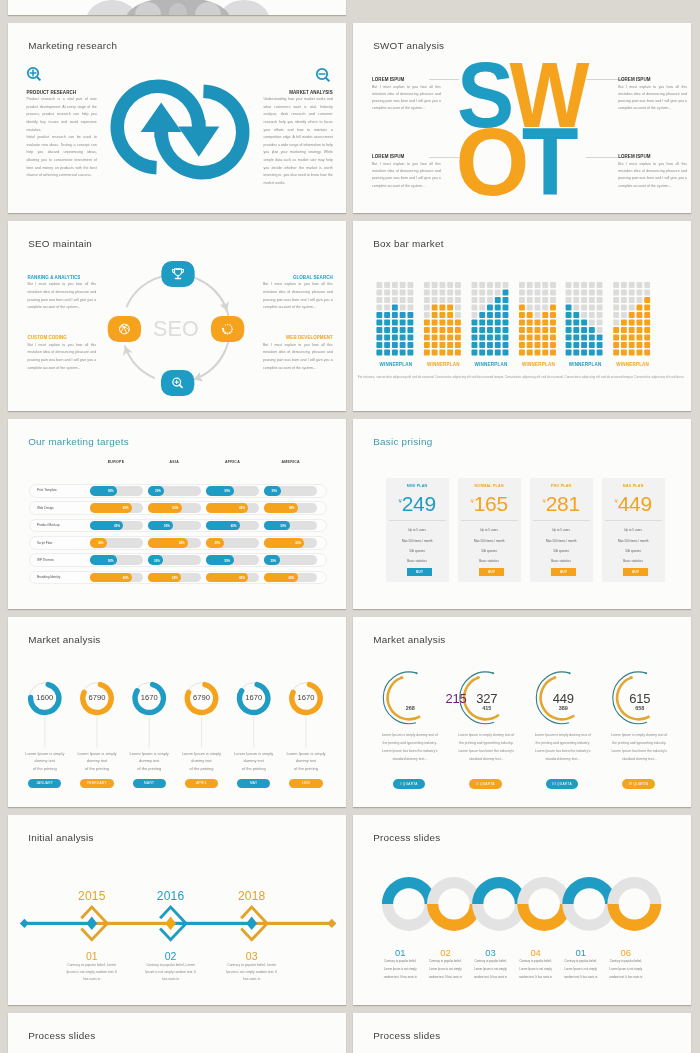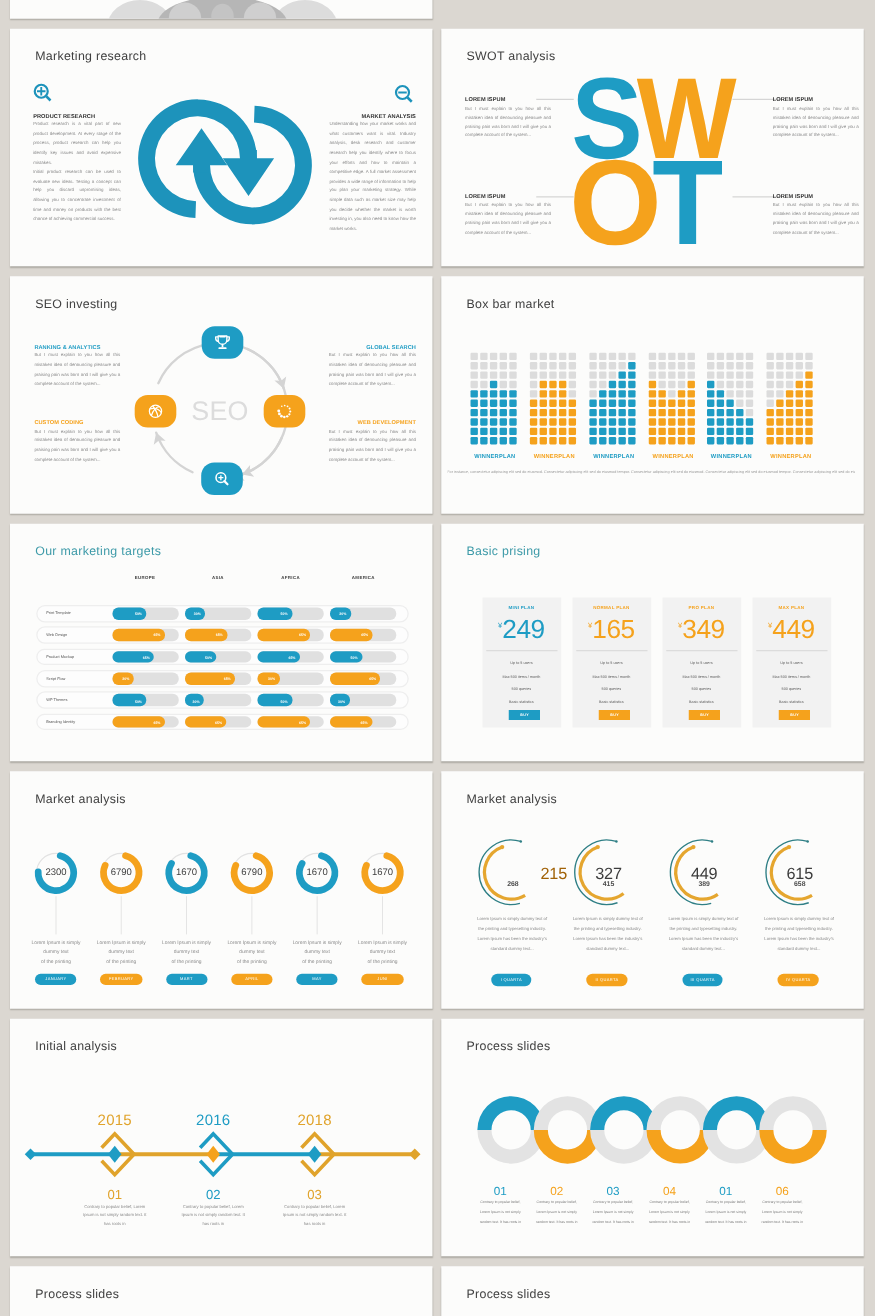--- a/index.html
+++ b/index.html
@@ -78,21 +78,21 @@
 <div style="position:absolute;left:0;top:0;">
       <svg width="338" height="190" viewBox="0 0 338 190">
         <text class="swotL" x="104.1" y="103.6" font-size="92.1" textLength="57.2" lengthAdjust="spacingAndGlyphs" fill="#1e9cc4">S</text>
         <text class="swotL" x="156.4" y="103.6" font-size="92.1" textLength="79.9" lengthAdjust="spacingAndGlyphs" fill="#f5a21c">W</text>
         <text class="swotL" x="102.4" y="172.0" font-size="96.6" textLength="73.9" lengthAdjust="spacingAndGlyphs" fill="#f5a21c">O</text>
         <text class="swotL" x="168.8" y="172.0" font-size="96.6" textLength="56.8" lengthAdjust="spacingAndGlyphs" fill="#1e9cc4">T</text>
       </svg>
     </div>
 </div>
 <div class="slide" style="left:8px;top:221px;">
-<div class="stitle" style="">SEO investing</div>
+<div class="stitle" style="">SEO maintain</div>
 <div style="position:absolute;left:119px;top:95.80000000000001px;width:98px;text-align:center;font-size:21.5px;color:#dcdcdc;letter-spacing:0.2px;">SEO</div>
 <div style="position:absolute;left:0;top:0;">
       <svg width="338" height="190" viewBox="0 0 338 190">
         <path d="M 189.96 58.17 A 54.0 54.0 0 0 1 219.06 89.92" fill="none" stroke="#d4d4d4" stroke-width="1.9" stroke-linecap="round"></path>
         <g transform="translate(219.06,89.92) rotate(71.0)">
           <path d="M 0 0 L -8.6 -5.0 L -6.6 0 L -8.6 5.0 Z" fill="#d4d4d4"></path>
         </g>
         <path d="M 217.33 129.46 A 54.0 54.0 0 0 1 185.58 158.56" fill="none" stroke="#d4d4d4" stroke-width="1.9" stroke-linecap="round"></path>
         <g transform="translate(185.58,158.56) rotate(161.0)">
           <path d="M 0 0 L -8.6 -5.0 L -6.6 0 L -8.6 5.0 Z" fill="#d4d4d4"></path>
@@ -571,21 +571,21 @@
 <div style="position:absolute;left:104.7px;top:64.5px;width:62.9px;text-align:center;font-size:3.6px;font-weight:bold;color:#f5a21c;letter-spacing:.25px;">NORMAL PLAN</div>
 <div style="position:absolute;left:104.7px;top:73px;width:62.9px;text-align:center;color:#f5a21c;white-space:nowrap;"><span style="font-size:6px;vertical-align:8px;">¥</span><span style="font-size:21px;letter-spacing:-.3px;">165</span></div>
 <div style="position:absolute;left:107.7px;top:100.9px;width:56.9px;height:1px;background:#dcdcdc;"></div>
 <div style="position:absolute;left:104.7px;top:109.3px;width:62.9px;text-align:center;font-size:3px;color:#5d5d5d;">Up to 5 users</div>
 <div style="position:absolute;left:104.7px;top:119.5px;width:62.9px;text-align:center;font-size:3px;color:#5d5d5d;">Max 500 items / month</div>
 <div style="position:absolute;left:104.7px;top:129.7px;width:62.9px;text-align:center;font-size:3px;color:#5d5d5d;">500 queries</div>
 <div style="position:absolute;left:104.7px;top:139.9px;width:62.9px;text-align:center;font-size:3px;color:#5d5d5d;">Basic statistics</div>
 <div style="position:absolute;left:126.4px;top:149px;width:24.7px;height:8px;line-height:8px;text-align:center;background:#f5a21c;color:#fff;font-size:2.9px;font-weight:bold;letter-spacing:.3px;">BUY</div>
 <div style="position:absolute;left:176.7px;top:58.6px;width:62.9px;height:104.4px;background:#f2f2f2;"></div>
 <div style="position:absolute;left:176.7px;top:64.5px;width:62.9px;text-align:center;font-size:3.6px;font-weight:bold;color:#f5a21c;letter-spacing:.25px;">PRO PLAN</div>
-<div style="position:absolute;left:176.7px;top:73px;width:62.9px;text-align:center;color:#f5a21c;white-space:nowrap;"><span style="font-size:6px;vertical-align:8px;">¥</span><span style="font-size:21px;letter-spacing:-.3px;">349</span></div>
+<div style="position:absolute;left:176.7px;top:73px;width:62.9px;text-align:center;color:#f5a21c;white-space:nowrap;"><span style="font-size:6px;vertical-align:8px;">¥</span><span style="font-size:21px;letter-spacing:-.3px;">281</span></div>
 <div style="position:absolute;left:179.7px;top:100.9px;width:56.9px;height:1px;background:#dcdcdc;"></div>
 <div style="position:absolute;left:176.7px;top:109.3px;width:62.9px;text-align:center;font-size:3px;color:#5d5d5d;">Up to 5 users</div>
 <div style="position:absolute;left:176.7px;top:119.5px;width:62.9px;text-align:center;font-size:3px;color:#5d5d5d;">Max 500 items / month</div>
 <div style="position:absolute;left:176.7px;top:129.7px;width:62.9px;text-align:center;font-size:3px;color:#5d5d5d;">500 queries</div>
 <div style="position:absolute;left:176.7px;top:139.9px;width:62.9px;text-align:center;font-size:3px;color:#5d5d5d;">Basic statistics</div>
 <div style="position:absolute;left:198.4px;top:149px;width:24.7px;height:8px;line-height:8px;text-align:center;background:#f5a21c;color:#fff;font-size:2.9px;font-weight:bold;letter-spacing:.3px;">BUY</div>
 <div style="position:absolute;left:248.7px;top:58.6px;width:62.9px;height:104.4px;background:#f2f2f2;"></div>
 <div style="position:absolute;left:248.7px;top:64.5px;width:62.9px;text-align:center;font-size:3.6px;font-weight:bold;color:#f5a21c;letter-spacing:.25px;">MAX PLAN</div>
 <div style="position:absolute;left:248.7px;top:73px;width:62.9px;text-align:center;color:#f5a21c;white-space:nowrap;"><span style="font-size:6px;vertical-align:8px;">¥</span><span style="font-size:21px;letter-spacing:-.3px;">449</span></div>
 <div style="position:absolute;left:251.7px;top:100.9px;width:56.9px;height:1px;background:#dcdcdc;"></div>
@@ -612,21 +612,21 @@
         <path d="M 196.94 67.52 A 14.2 14.2 0 1 1 180.61 75.34" fill="none" stroke="#f5a21c" stroke-width="5.4" stroke-linecap="round"></path>
         <line x1="193.5" y1="100.0" x2="193.5" y2="130.5" stroke="#dcdcdc" stroke-width="0.6"></line>
         <circle cx="245.7" cy="81.3" r="15.6" fill="none" stroke="#e2e2e2" stroke-width="1.0"></circle>
         <path d="M 249.14 67.52 A 14.2 14.2 0 1 1 233.66 73.78" fill="none" stroke="#1e9cc4" stroke-width="5.4" stroke-linecap="round"></path>
         <line x1="245.7" y1="100.0" x2="245.7" y2="130.5" stroke="#dcdcdc" stroke-width="0.6"></line>
         <circle cx="298.0" cy="81.3" r="15.6" fill="none" stroke="#e2e2e2" stroke-width="1.0"></circle>
         <path d="M 301.44 67.52 A 14.2 14.2 0 1 1 285.11 75.34" fill="none" stroke="#f5a21c" stroke-width="5.4" stroke-linecap="round"></path>
         <line x1="298.0" y1="100.0" x2="298.0" y2="130.5" stroke="#dcdcdc" stroke-width="0.6"></line>
       </svg>
     </div>
-<div style="position:absolute;left:16.8px;top:76.0px;width:40px;text-align:center;font-size:7.6px;color:#3c3c3c;">2300</div>
+<div style="position:absolute;left:16.8px;top:76.0px;width:40px;text-align:center;font-size:7.6px;color:#3c3c3c;">1600</div>
 <div style="position:absolute;left:16.4px;top:133.0px;width:40.8px;text-align:center;font-size:3.95px;line-height:7.45px;color:#8a8a8a;white-space:pre-line;">Lorem Ipsum is simply
 dummy text
 of the printing</div>
 <div style="position:absolute;left:20.1px;top:161.9px;width:33.2px;height:9.4px;line-height:9.4px;text-align:center;border-radius:4.7px;background:#1e9cc4;color:#fff;font-size:3.2px;letter-spacing:.3px;">JANUARY</div>
 <div style="position:absolute;left:69.0px;top:76.0px;width:40px;text-align:center;font-size:7.6px;color:#3c3c3c;">6790</div>
 <div style="position:absolute;left:68.6px;top:133.0px;width:40.8px;text-align:center;font-size:3.95px;line-height:7.45px;color:#8a8a8a;white-space:pre-line;">Lorem Ipsum is simply
 dummy text
 of the printing</div>
 <div style="position:absolute;left:72.4px;top:161.9px;width:33.2px;height:9.4px;line-height:9.4px;text-align:center;border-radius:4.7px;background:#f5a21c;color:#fff;font-size:3.2px;letter-spacing:.3px;">FEBRUARY</div>
 <div style="position:absolute;left:121.2px;top:76.0px;width:40px;text-align:center;font-size:7.6px;color:#3c3c3c;">1670</div>
@@ -665,21 +665,21 @@
         <path d="M 216.64 56.13 A 25.8 25.8 0 1 0 215.95 105.67" fill="none" stroke="#2f7f85" stroke-width="1.1"></path>
         <path d="M 201.75 60.60 A 21.5 21.5 0 1 0 221.25 98.54" fill="none" stroke="#e5a62f" stroke-width="2.6"></path>
         <circle cx="216.64" cy="56.13" r="1.0" fill="#2f7f85"></circle>
         <circle cx="201.75" cy="60.60" r="1.7" fill="#e5a62f"></circle>
         <path d="M 293.14 56.13 A 25.8 25.8 0 1 0 294.00 105.19" fill="none" stroke="#2f7f85" stroke-width="1.1"></path>
         <path d="M 278.25 60.60 A 21.5 21.5 0 1 0 296.61 99.27" fill="none" stroke="#e5a62f" stroke-width="2.6"></path>
         <circle cx="293.14" cy="56.13" r="1.0" fill="#2f7f85"></circle>
         <circle cx="278.25" cy="60.60" r="1.7" fill="#e5a62f"></circle>
       </svg>
     </div>
-<div style="position:absolute;left:30px;top:74.0px;width:40px;text-align:center;font-size:13px;color:#a16207;letter-spacing:-.2px;padding-left:40px;">215</div>
+<div style="position:absolute;left:43px;top:74.0px;width:40px;text-align:center;font-size:13px;color:#701a75;letter-spacing:-.2px;padding-left:40px;">215</div>
 <div style="position:absolute;left:37.3px;top:88.3px;width:40px;text-align:center;font-size:5.5px;font-weight:bold;color:#4e4e4e;">268</div>
 <div style="position:absolute;left:27.2px;top:114.0px;width:59px;text-align:center;font-size:3.4px;line-height:8.05px;color:#8a8a8a;">Lorem Ipsum is simply dummy text of the printing and typesetting industry. Lorem Ipsum has been the industry's standard dummy text...</div>
 <div style="position:absolute;left:39.7px;top:161.9px;width:32.8px;height:10.2px;line-height:10.2px;text-align:center;border-radius:5.1px;background:#1e9cc4;color:#fff;font-size:3.2px;letter-spacing:.3px;">I QUARTA</div>
 <div style="position:absolute;left:113.8px;top:74.0px;width:40px;text-align:center;font-size:13px;color:#3c3c3c;letter-spacing:-.2px;">327</div>
 <div style="position:absolute;left:113.8px;top:88.3px;width:40px;text-align:center;font-size:5.5px;font-weight:bold;color:#4e4e4e;">415</div>
 <div style="position:absolute;left:103.7px;top:114.0px;width:59px;text-align:center;font-size:3.4px;line-height:8.05px;color:#8a8a8a;">Lorem Ipsum is simply dummy text of the printing and typesetting industry. Lorem Ipsum has been the industry's standard dummy text...</div>
 <div style="position:absolute;left:116.2px;top:161.9px;width:32.8px;height:10.2px;line-height:10.2px;text-align:center;border-radius:5.1px;background:#f5a21c;color:#fff;font-size:3.2px;letter-spacing:.3px;">II QUARTA</div>
 <div style="position:absolute;left:190.3px;top:74.0px;width:40px;text-align:center;font-size:13px;color:#3c3c3c;letter-spacing:-.2px;">449</div>
 <div style="position:absolute;left:190.3px;top:88.3px;width:40px;text-align:center;font-size:5.5px;font-weight:bold;color:#4e4e4e;">389</div>
 <div style="position:absolute;left:180.2px;top:114.0px;width:59px;text-align:center;font-size:3.4px;line-height:8.05px;color:#8a8a8a;">Lorem Ipsum is simply dummy text of the printing and typesetting industry. Lorem Ipsum has been the industry's standard dummy text...</div>

